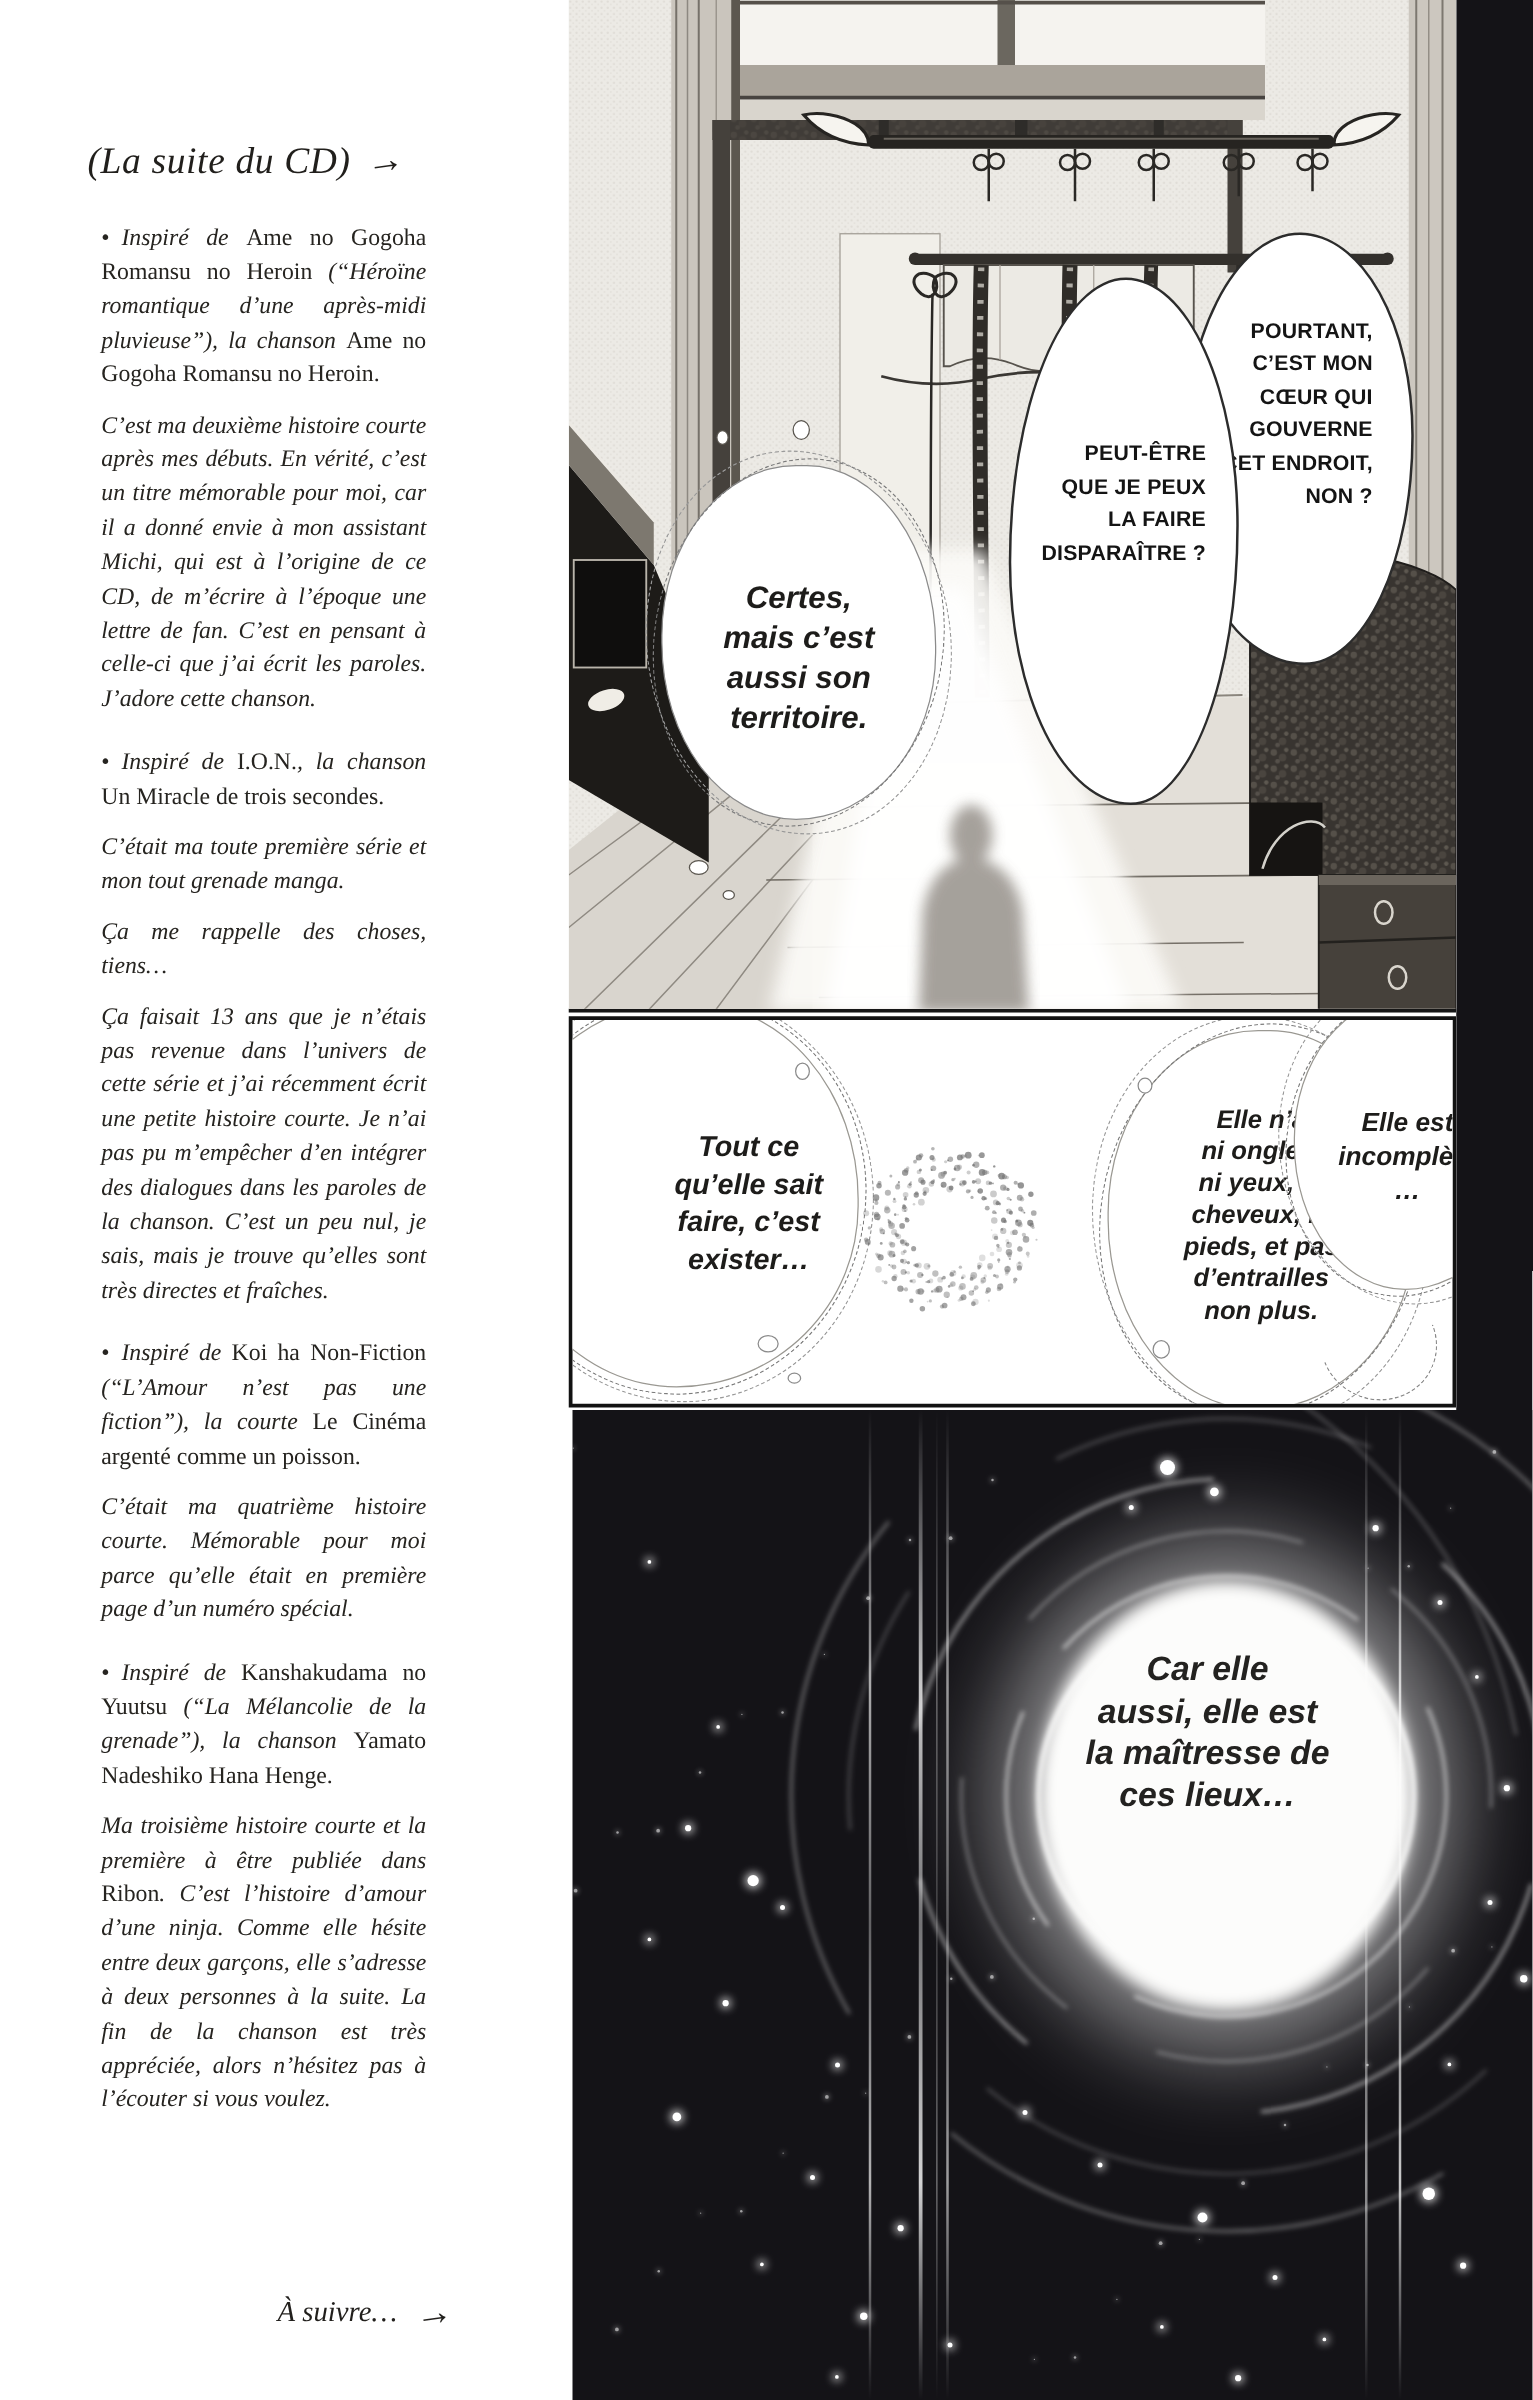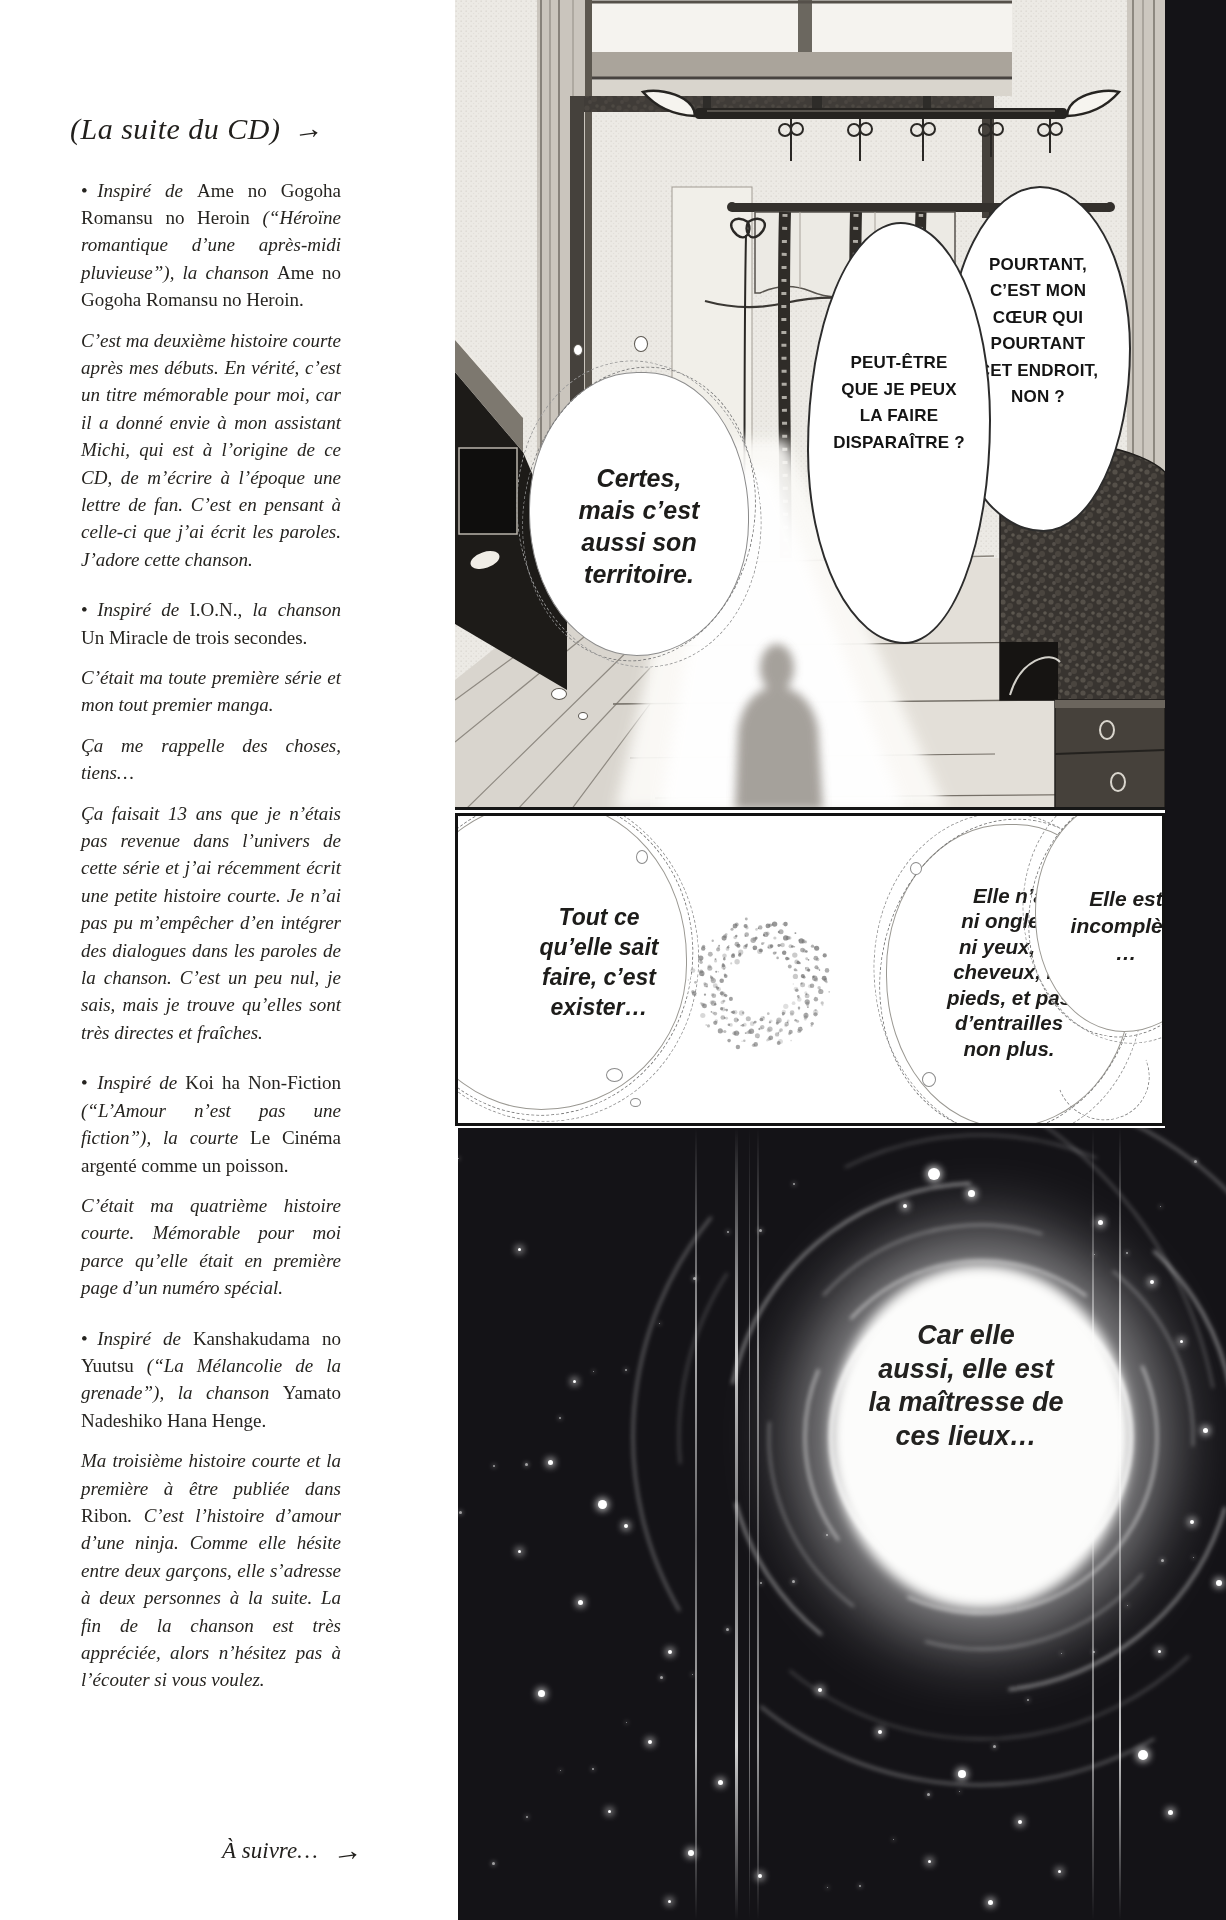--- a/index.html
+++ b/index.html
@@ -22,21 +22,21 @@
   .black-bar{position:absolute;left:1165px;top:0;width:61px;height:1920px;background:#141317;}
   .panel{position:absolute;box-sizing:border-box;}
   .panel1{left:455px;top:0;width:710px;height:810px;background:#eceae5;border-bottom:3px solid #161616;overflow:hidden;}
   .panel2{left:455px;top:813px;width:710px;height:313px;background:#ffffff;border:3px solid #121212;overflow:hidden;}
   .panel3{left:458px;top:1128px;width:768px;height:792px;background:#141317;overflow:hidden;}
 
   .p1svg,.p3svg{position:absolute;left:0;top:0;}
 
   
   .bubble{position:absolute;background:#fff;display:flex;align-items:center;justify-content:center;text-align:center;}
-  .smooth{border:2px solid #2c2c2c;border-radius:51% 49% 47% 53%/54% 47% 53% 46%;}
+  .smooth{border:2px solid #2c2c2c;border-radius:51% 49% 47% 53%/54% 47% 53% 46%;text-align:right;}
   .sk{border:1.6px solid #8b8b8b;border-radius:50% 48% 52% 50%/49% 52% 48% 51%;}
   .sk::before{content:"";position:absolute;inset:-7px;border:1.4px dashed #7d7d7d;border-radius:50%;transform:rotate(9deg);}
   .sk::after{content:"";position:absolute;inset:-13px;border:1.2px dashed #9a9a9a;border-radius:50%;transform:rotate(-7deg);}
   .sk2{border-color:#9a9892;}
   .b-certes{left:74px;top:372px;width:218px;height:282px;z-index:4;}
   .b-peutetre{left:352px;top:222px;width:180px;height:418px;z-index:3;}
   .b-pourtant{left:490px;top:186px;width:182px;height:342px;z-index:2;}
   .b-toutce{left:-57px;top:-14px;width:284px;height:306px;}
   .b-ellena{left:428px;top:8px;width:244px;height:302px;}
   .b-incomplete{left:577px;top:-18px;width:180px;height:232px;text-align:center;}
@@ -62,21 +62,21 @@
 </style>
 </head>
 <body>
 
 <div class="text-col">
   <h1 class="title"><span>(La suite du CD)</span><span class="arrow">→</span></h1>
   <div>
       <p class="para"><span class="bullet">• </span><span class="i">Inspiré de </span><span class="r">Ame no Gogoha Romansu no Heroin</span><span class="i"> (“Héroïne romantique d’une après-midi pluvieuse”), la chanson </span><span class="r">Ame no Gogoha Romansu no Heroin.</span></p>
       <p class="para"><span class="i">C’est ma deuxième histoire courte après mes débuts. En vérité, c’est un titre mémorable pour moi, car il a donné envie à mon assistant Michi, qui est à l’origine de ce CD, de m’écrire à l’époque une lettre de fan. C’est en pensant à celle-ci que j’ai écrit les paroles. J’adore cette chanson.</span></p>
       <p class="para gap"><span class="bullet">• </span><span class="i">Inspiré de </span><span class="r">I.O.N.</span><span class="i">, la chanson </span><span class="r">Un Miracle de trois secondes.</span></p>
-      <p class="para"><span class="i">C’était ma toute première série et mon tout premier manga.</span></p>
+      <p class="para"><span class="i">C’était ma toute première série et mon tout grenade manga.</span></p>
       <p class="para"><span class="i">Ça me rappelle des choses, tiens…</span></p>
       <p class="para"><span class="i">Ça faisait 13 ans que je n’étais pas revenue dans l’univers de cette série et j’ai récemment écrit une petite histoire courte. Je n’ai pas pu m’empêcher d’en intégrer des dialogues dans les paroles de la chanson. C’est un peu nul, je sais, mais je trouve qu’elles sont très directes et fraîches.</span></p>
       <p class="para gap"><span class="bullet">• </span><span class="i">Inspiré de </span><span class="r">Koi ha Non-Fiction</span><span class="i"> (“L’Amour n’est pas une fiction”), la courte </span><span class="r">Le Cinéma argenté comme un poisson.</span></p>
       <p class="para"><span class="i">C’était ma quatrième histoire courte. Mémorable pour moi parce qu’elle était en première page d’un numéro spécial.</span></p>
       <p class="para gap"><span class="bullet">• </span><span class="i">Inspiré de </span><span class="r">Kanshakudama no Yuutsu</span><span class="i"> (“La Mélancolie de la grenade”), la chanson </span><span class="r">Yamato Nadeshiko Hana Henge.</span></p>
       <p class="para"><span class="i">Ma troisième histoire courte et la première à être publiée dans </span><span class="r">Ribon</span><span class="i">. C’est l’histoire d’amour d’une ninja. Comme elle hésite entre deux garçons, elle s’adresse à deux personnes à la suite. La fin de la chanson est très appréciée, alors n’hésitez pas à l’écouter si vous voulez.</span></p>
     </div>
 </div>
 <div class="footer">
   <span>À suivre…</span><span class="arrow">→</span>
@@ -231,21 +231,21 @@
 
   <div class="dot" style="left:179px;top:336px;width:12px;height:14px;"></div>
   <div class="dot" style="left:118px;top:344px;width:8px;height:10px;"></div>
   <div class="dot" style="left:96px;top:688px;width:14px;height:10px;"></div>
   <div class="dot" style="left:123px;top:712px;width:8px;height:6px;"></div>
 
   <div class="bubble sk b-certes">
     <div class="hand hand-lg" style="transform:translateY(12px);"><span>Certes,</span><br><span>mais c’est</span><br><span>aussi son</span><br><span>territoire.</span></div>
   </div>
   <div class="bubble smooth b-pourtant">
-    <div class="comic" style="transform:translateY(-28px);"><span>POURTANT,</span><br><span>C’EST MON</span><br><span>CŒUR QUI</span><br><span>POURTANT</span><br><span>CET ENDROIT,</span><br><span>NON ?</span></div>
+    <div class="comic" style="transform:translateY(-28px);"><span>POURTANT,</span><br><span>C’EST MON</span><br><span>CŒUR QUI</span><br><span>GOUVERNE</span><br><span>CET ENDROIT,</span><br><span>NON ?</span></div>
   </div>
   <div class="bubble smooth b-peutetre">
     <div class="comic" style="transform:translateY(-30px);"><span>PEUT-ÊTRE</span><br><span>QUE JE PEUX</span><br><span>LA FAIRE</span><br><span>DISPARAÎTRE ?</span></div>
   </div>
 </div>
 
 <div class="panel panel2">
   <div class="bubble sk sk2 b-toutce">
     <div class="hand" style="transform:translate(55px,6px);text-align:center;"><span>Tout ce</span><br><span>qu’elle sait</span><br><span>faire, c’est</span><br><span>exister…</span></div>
   </div>

